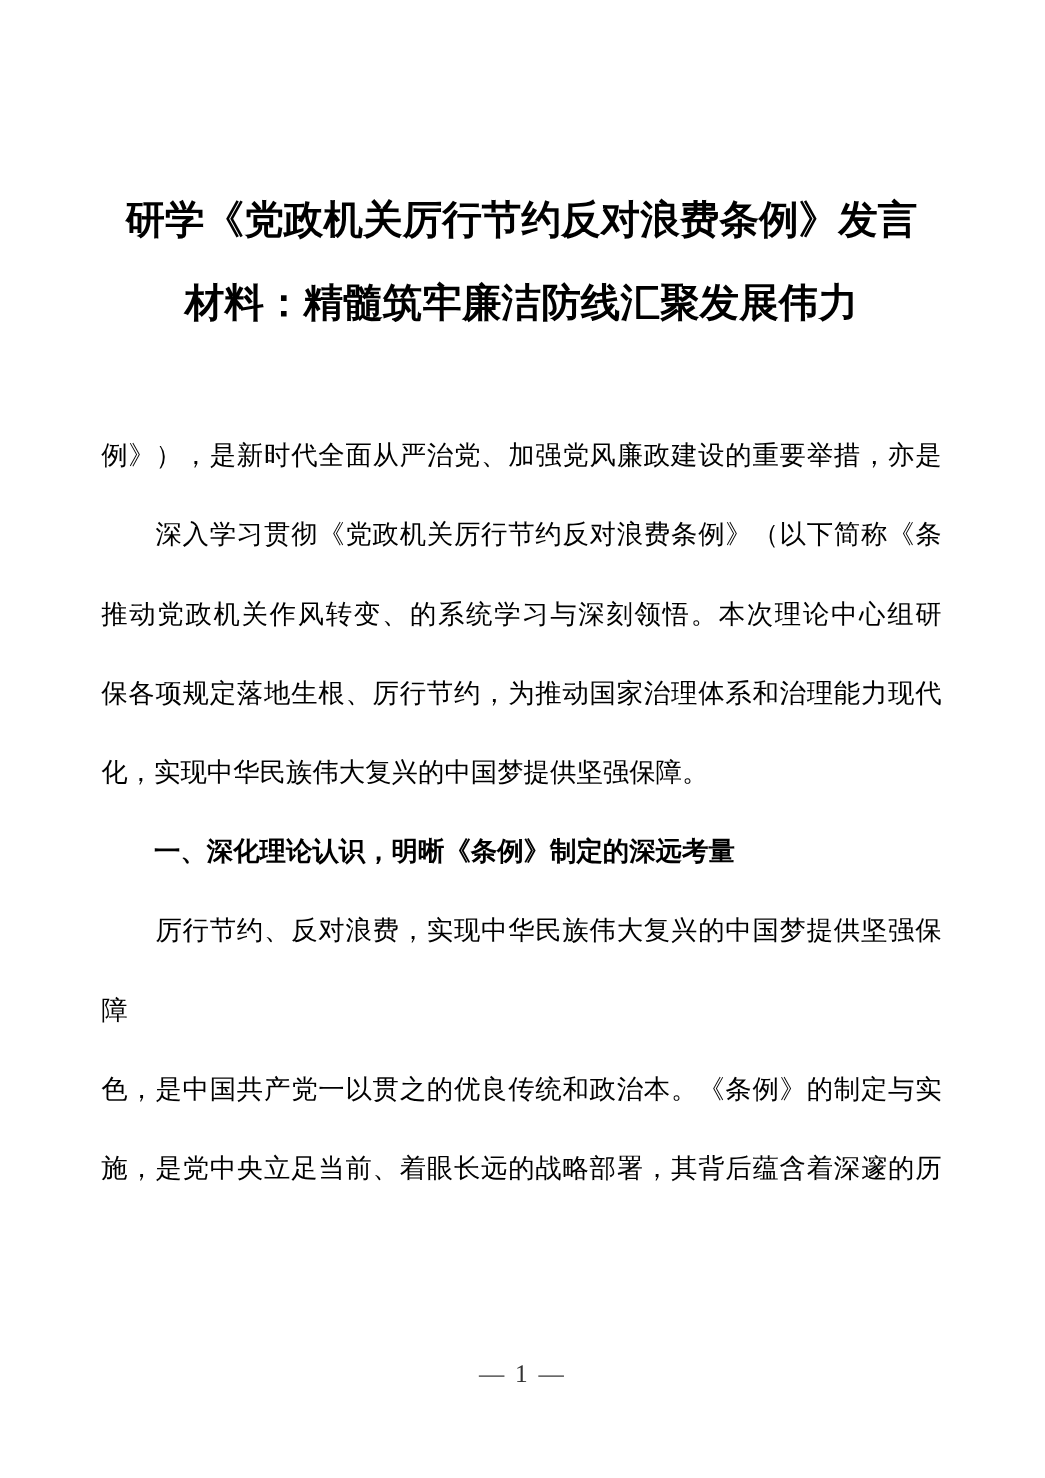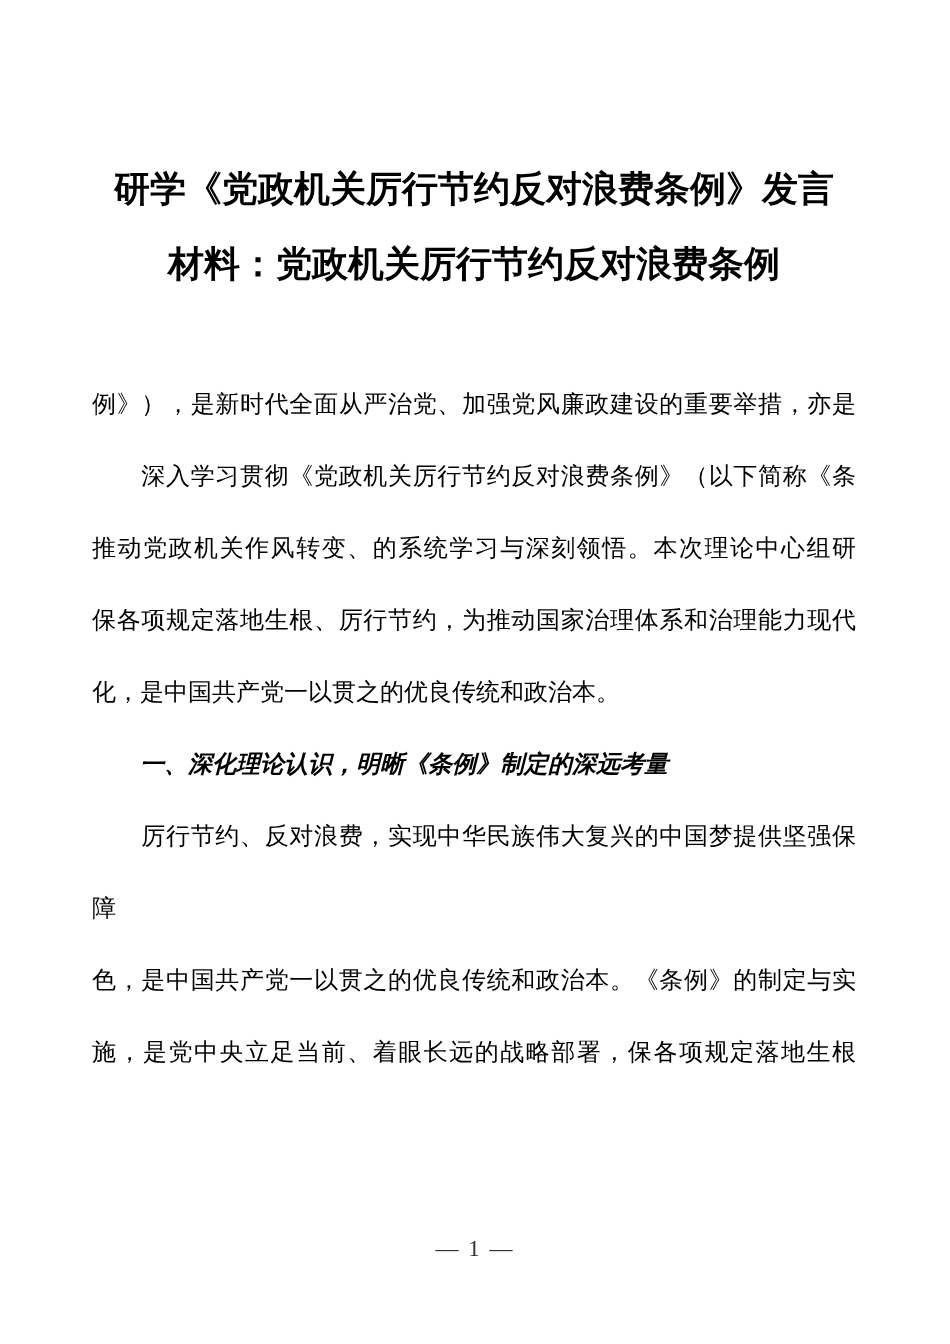--- a/index.html
+++ b/index.html
@@ -12,21 +12,21 @@
     width: 950px;
     height: 1344px;
     background: #ffffff;
     color: #000000;
     overflow: hidden;
     font-family: "Liberation Serif", "DejaVu Serif", serif;
   }
   .content {
     position: absolute;
     left: 92px;
-    top: 0;
+    top: 11px;
     width: 764px;
   }
   .doc-title {
     margin: 152px 0 0 0;
     font-size: 36px;
     line-height: 75px;
     font-weight: 700;
     text-align: center;
     letter-spacing: 0px;
     font-family: "Liberation Serif", "DejaVu Serif", serif;
@@ -45,21 +45,20 @@
   .jline.endline {
     text-align-last: left;
   }
   .section-heading {
     margin: 0;
     font-size: 24px;
     line-height: 72px;
     font-weight: 700;
     text-indent: 48px;
     font-family: "Liberation Sans", "DejaVu Sans", sans-serif;
-    font-style: italic;
   }
   .page-footer {
     position: absolute;
     left: 0;
     top: 1236px;
     width: 950px;
     text-align: center;
     font-size: 23px;
     color: #333333;
     letter-spacing: 2px;
@@ -67,38 +66,38 @@
   }
 </style>
 </head>
 <body>
 
 <div class="page">
   <div class="content">
 
     <h1 class="doc-title">
       <div class="tline">研学《党政机关厉行节约反对浪费条例》发言</div>
-      <div class="tline">材料：党政机关厉行节约反对浪费条例</div>
+      <div class="tline">材料：精髓筑牢廉洁防线汇聚发展伟力</div>
     </h1>
 
     <section class="doc-body">
       <div class="para">
           <div class="jline">例》），是新时代全面从严治党、加强党风廉政建设的重要举措，亦是</div>
           <div class="jline">　　深入学习贯彻《党政机关厉行节约反对浪费条例》（以下简称《条</div>
           <div class="jline">推动党政机关作风转变、的系统学习与深刻领悟。本次理论中心组研</div>
           <div class="jline">保各项规定落地生根、厉行节约，为推动国家治理体系和治理能力现代</div>
-          <div class="jline endline">化，是中国共产党一以贯之的优良传统和政治本。</div>
+          <div class="jline endline">化，实现中华民族伟大复兴的中国梦提供坚强保障。</div>
         </div>
 
       <h2 class="section-heading">一、深化理论认识，明晰《条例》制定的深远考量</h2>
 
       <div class="para">
           <div class="jline">　　厉行节约、反对浪费，实现中华民族伟大复兴的中国梦提供坚强保障</div>
           <div class="jline">色，是中国共产党一以贯之的优良传统和政治本。《条例》的制定与实</div>
-          <div class="jline">施，是党中央立足当前、着眼长远的战略部署，保各项规定落地生根</div>
+          <div class="jline">施，是党中央立足当前、着眼长远的战略部署，其背后蕴含着深邃的历</div>
         </div>
     </section>
   </div>
 
   <div class="page-footer">
     <span>— 1 —</span>
   </div>
 </div>
 
 </body></html>

